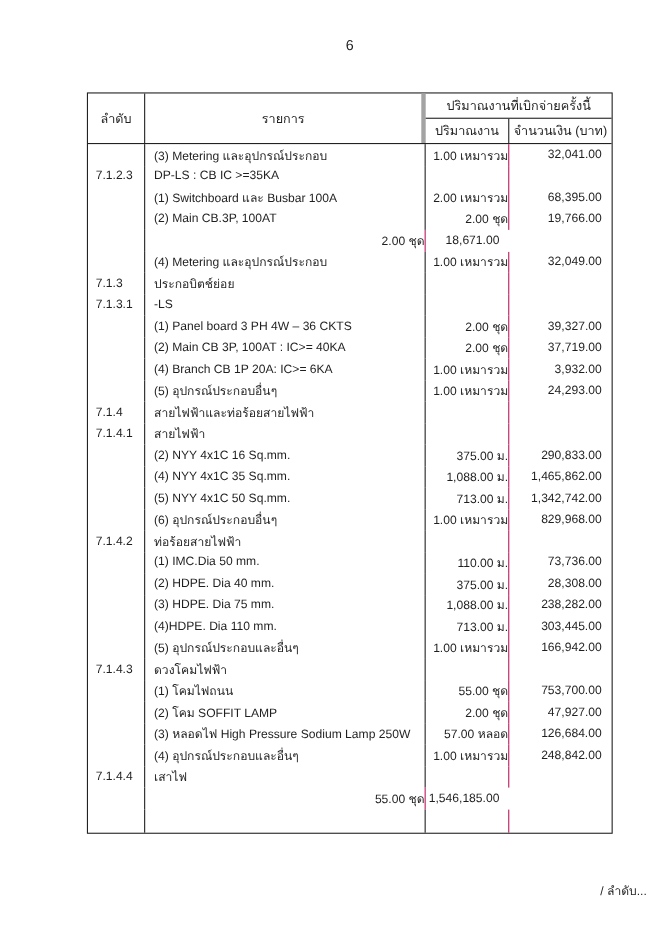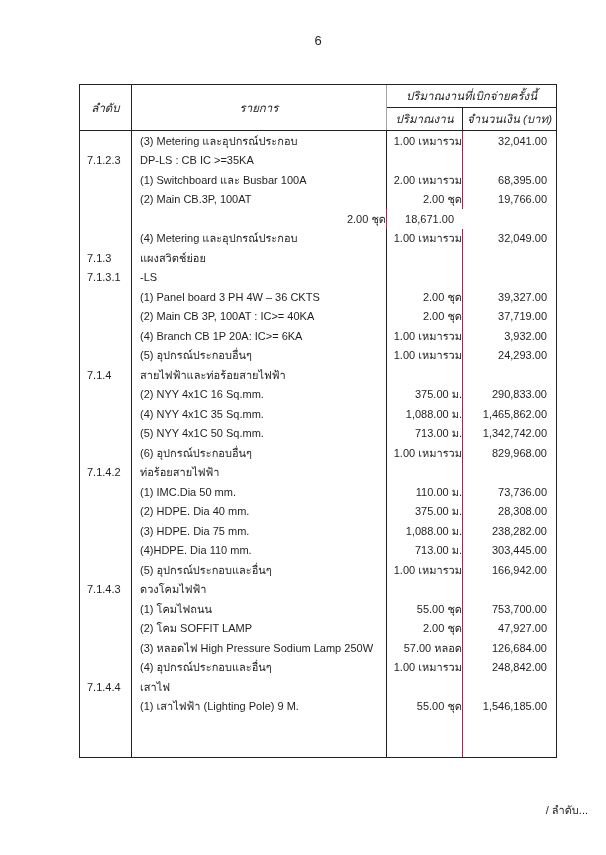--- a/index.html
+++ b/index.html
@@ -21,23 +21,23 @@
     flex:none; height:46px; box-sizing:border-box;
     border-bottom:1px solid #222;
     display:grid;
     grid-template-columns:52px 255px 76px 1fr;
     grid-template-rows:23px 1fr;
     grid-template-areas:
       "no item group group"
       "no item qty  amt";
     font-size:11.5px;
   }
-  .thead > div { display:flex; align-items:center; justify-content:center; box-sizing:border-box;font-style:italic; }
+  .thead > div { display:flex; align-items:center; justify-content:center; box-sizing:border-box; }
   .h-no    { grid-area:no;   border-right:1px solid #222; }
-  .h-item  { grid-area:item; border-right:1px solid #a3a3a3; }
+  .h-item  { grid-area:item; border-right:4px solid #a3a3a3; }
   .h-group { grid-area:group; border-bottom:1px solid #222; }
   .h-qty   { grid-area:qty;  border-right:1px solid #222; }
   .h-amt   { grid-area:amt;text-align:right; }
   .tbody { flex:1; display:flex; flex-direction:column; min-height:0; }
   .trow {
     flex:none; height:19.5px;
     display:grid; grid-template-columns:52px 255px 76px 1fr;
   }
   .trow.filler { flex:1; height:auto; }
   .trow > div {
@@ -99,21 +99,21 @@
           <div class="c-amt">18,671.00</div>
         </div>
         <div class="trow">
           <div class="c-no"></div>
           <div class="c-item">(4) Metering และอุปกรณ์ประกอบ</div>
           <div class="c-qty">1.00 เหมารวม</div>
           <div class="c-amt">32,049.00</div>
         </div>
         <div class="trow">
           <div class="c-no">7.1.3</div>
-          <div class="c-item">แผงสวิตช์ย่อย</div>
+          <div class="c-item">ประกอบิตช์ย่อย</div>
           <div class="c-qty"></div>
           <div class="c-amt"></div>
         </div>
         <div class="trow">
           <div class="c-no">7.1.3.1</div>
           <div class="c-item">-LS</div>
           <div class="c-qty"></div>
           <div class="c-amt"></div>
         </div>
         <div class="trow">
@@ -136,20 +136,26 @@
         </div>
         <div class="trow">
           <div class="c-no"></div>
           <div class="c-item">(5) อุปกรณ์ประกอบอื่นๆ</div>
           <div class="c-qty">1.00 เหมารวม</div>
           <div class="c-amt">24,293.00</div>
         </div>
         <div class="trow">
           <div class="c-no">7.1.4</div>
           <div class="c-item">สายไฟฟ้าและท่อร้อยสายไฟฟ้า</div>
+          <div class="c-qty"></div>
+          <div class="c-amt"></div>
+        </div>
+        <div class="trow">
+          <div class="c-no">7.1.4.1</div>
+          <div class="c-item">สายไฟฟ้า</div>
           <div class="c-qty"></div>
           <div class="c-amt"></div>
         </div>
         <div class="trow">
           <div class="c-no"></div>
           <div class="c-item">(2) NYY 4x1C 16 Sq.mm.</div>
           <div class="c-qty">375.00 ม.</div>
           <div class="c-amt">290,833.00</div>
         </div>
         <div class="trow">
@@ -237,21 +243,20 @@
           <div class="c-amt">248,842.00</div>
         </div>
         <div class="trow">
           <div class="c-no">7.1.4.4</div>
           <div class="c-item">เสาไฟ</div>
           <div class="c-qty"></div>
           <div class="c-amt"></div>
         </div>
         <div class="trow">
           <div class="c-no"></div>
-          <div class="c-item">(1) เสาไฟฟ้า (Lighting Pole) 9 M.</div>
           <div class="c-qty">55.00 ชุด</div>
           <div class="c-amt">1,546,185.00</div>
         </div>
         <div class="trow filler">
         <div class="c-no"></div>
         <div class="c-item"></div>
         <div class="c-qty"></div>
         <div class="c-amt"></div>
       </div>
     </div>

